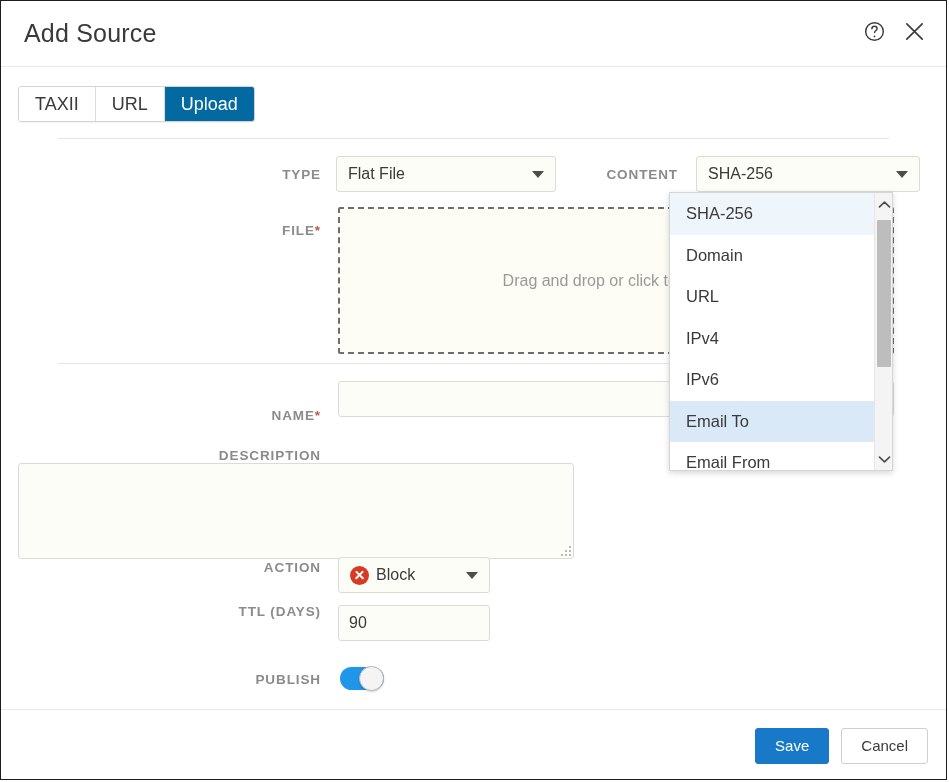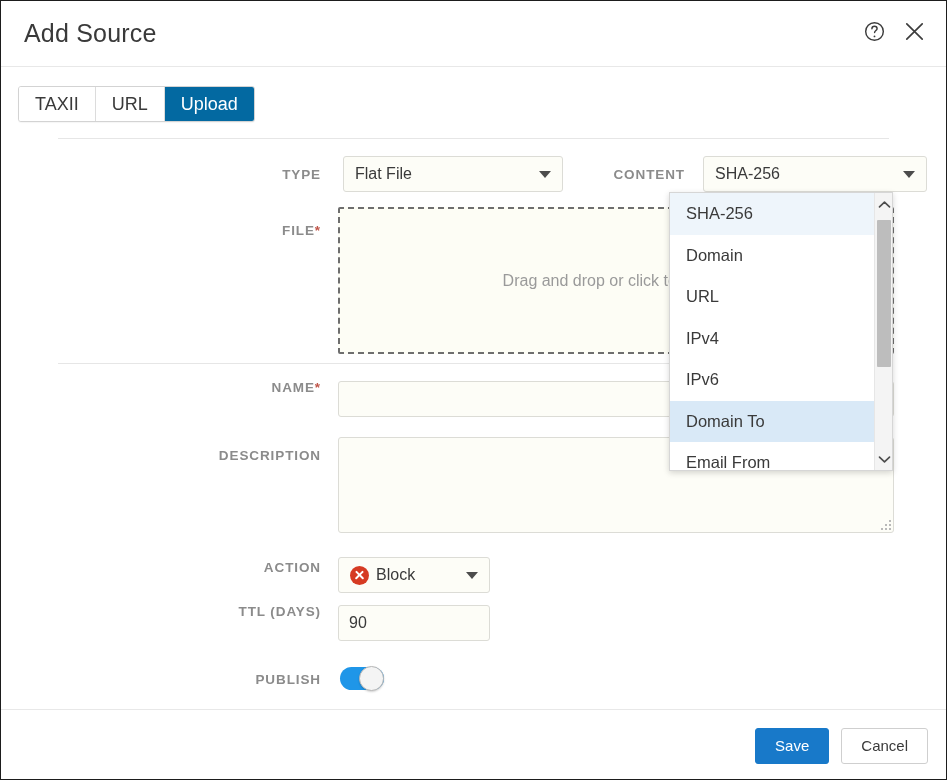--- a/index.html
+++ b/index.html
@@ -373,21 +373,21 @@
         <div class="seg-btn">TAXII</div>
         <div class="seg-btn">URL</div>
         <div class="seg-btn active">Upload</div>
       </div>
     </div>
 
     <div class="divider" style="top:71px;"></div>
 
     <div class="row" style="left:0; top:89px; width:100%;">
       <div class="field-label" style="width:320px; margin-top:12px;">TYPE</div>
-      <div class="select-box" style="margin-left:22px; width:220px;">
+      <div class="select-box" style="margin-left:15px; width:220px;">
         <span>Flat File</span>
         <span class="caret"></span>
       </div>
       <div class="field-label" style="width:90px; margin-top:12px; margin-left:32px;">CONTENT</div>
       <div class="select-box" style="margin-left:18px; width:224px;">
         <span>SHA-256</span>
         <span class="caret"></span>
       </div>
     </div>
 
@@ -396,29 +396,29 @@
         <span>FILE</span><span class="req">*</span>
       </div>
       <div class="dropzone" style="margin-left:17px; width:556px; height:147px;">
         <div class="dropzone-text">Drag and drop or click to upload</div>
       </div>
     </div>
 
     <div class="divider" style="top:296px;"></div>
 
     <div class="row" style="left:0; top:314px; width:100%;">
-      <div class="field-label" style="width:320px; margin-top:0;text-align:right;">
+      <div class="field-label" style="width:320px; margin-top:28px;text-align:right;">
         <span>NAME</span><span class="req">*</span>
       </div>
       <div class="text-input" style="margin-left:17px; width:556px;">
         <span></span>
       </div>
     </div>
 
-    <div class="row" style="left:0; top:370px; width:100%;">
+    <div class="row" style="left:0; top:370px; width:100%;flex-direction:column;">
       <div class="field-label" style="width:320px; margin-top:12px;">DESCRIPTION</div>
       <div class="textarea-box" style="margin-left:17px; width:556px; height:96px;">
         <span></span>
         <span class="resize-grip">
           <i style="right:0; bottom:0;"></i>
             <i style="right:4px; bottom:0;"></i>
             <i style="right:8px; bottom:0;"></i>
           <i style="right:0; bottom:4px;"></i>
             <i style="right:4px; bottom:4px;"></i>
           <i style="right:0; bottom:8px;"></i>
@@ -451,21 +451,21 @@
 
   </div>
 
   <div class="dropdown">
     <div class="dd-list">
       <div class="dd-item selected">SHA-256</div>
       <div class="dd-item">Domain</div>
       <div class="dd-item">URL</div>
       <div class="dd-item">IPv4</div>
       <div class="dd-item">IPv6</div>
-      <div class="dd-item hovered">Domain To</div>
+      <div class="dd-item hovered">Email To</div>
       <div class="dd-item">Email From</div>
     </div>
     <div class="dd-scrollbar">
       <div class="sb-arrow up">
         <svg width="13" height="9" viewBox="0 0 14 9" fill="none" stroke="#4d4d4d" stroke-width="1.8" stroke-linecap="round" stroke-linejoin="round">
             <path d="M1.6 7 L7 2 L12.4 7"></path>
           </svg>
       </div>
       <div class="sb-thumb"></div>
       <div class="sb-arrow down">

